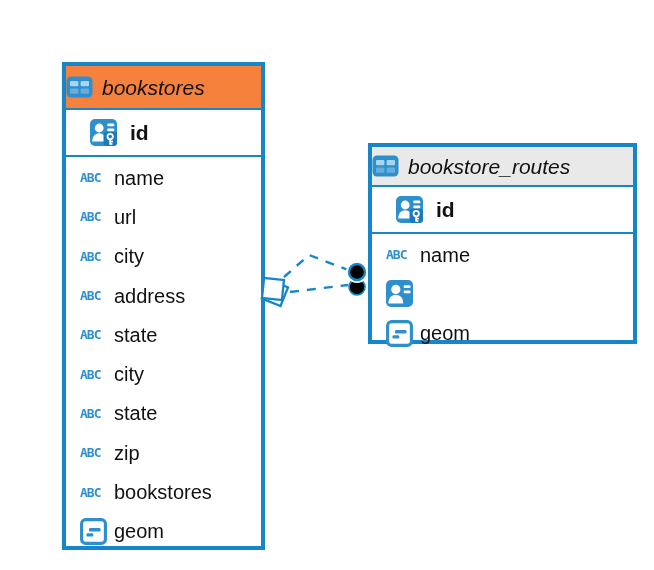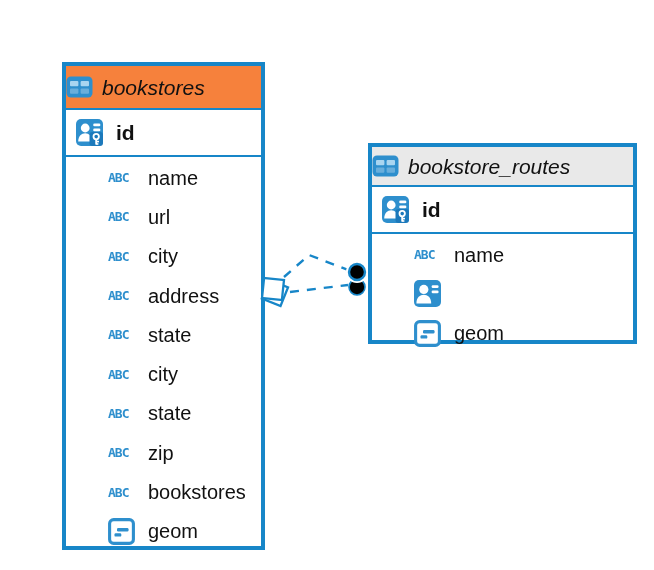--- a/index.html
+++ b/index.html
@@ -14,26 +14,26 @@
   #table-0{left:62px;top:62px;width:203px;height:488px;}
   #table-1{left:368px;top:143px;width:269px;height:201px;}
   .thead{
     display:flex;align-items:center;gap:9px;padding-left:0;
     border-bottom:2px solid #1786c8;box-sizing:border-box;font-style:italic;
   }
   #table-0 .thead{height:44px;background:#f6813c;}
   #table-1 .thead{height:40px;background:#e9e9e9;}
   .tname{font-size:21px;line-height:1;}
   .pkrow{
-    display:flex;align-items:center;gap:9px;padding-left:10px;height:47px;
+    display:flex;align-items:center;gap:9px;padding-left:24px;height:47px;
     border-bottom:2px solid #1786c8;box-sizing:border-box;background:#fff;
   }
   .pkrow .lbl{font-weight:bold;font-size:21px;}
   .tbody{padding-top:1px;}
-  .row{display:flex;align-items:center;gap:9px;padding-left:4px;height:39.3px;margin-left:38px;}
+  .row{display:flex;align-items:center;gap:3px;padding-left:14px;height:39.3px;}
   .lbl{font-size:20px;line-height:1;white-space:nowrap;}
   .icw{width:31px;display:inline-flex;align-items:center;flex:0 0 31px;}
   .abc{
     font-family:"DejaVu Sans Mono",monospace;font-weight:bold;font-size:13px;
     letter-spacing:-1px;color:#2e8fcd;line-height:1;
   }
   #relations{position:absolute;left:0;top:0;pointer-events:none;}
 </style>
 </head>
 <body>

